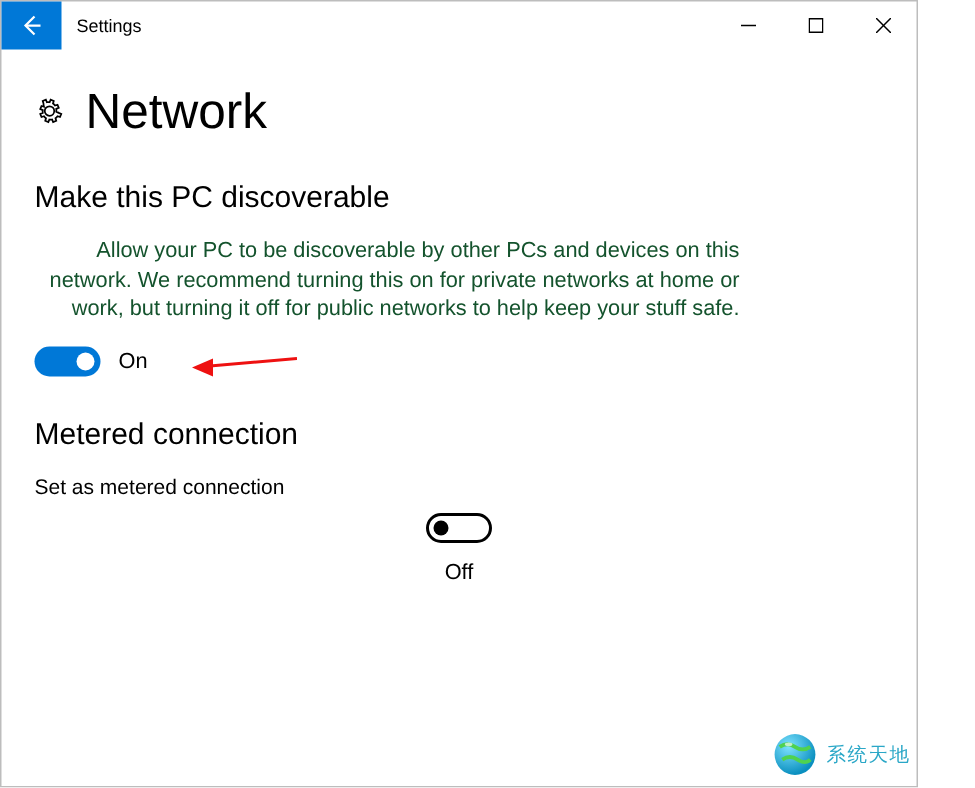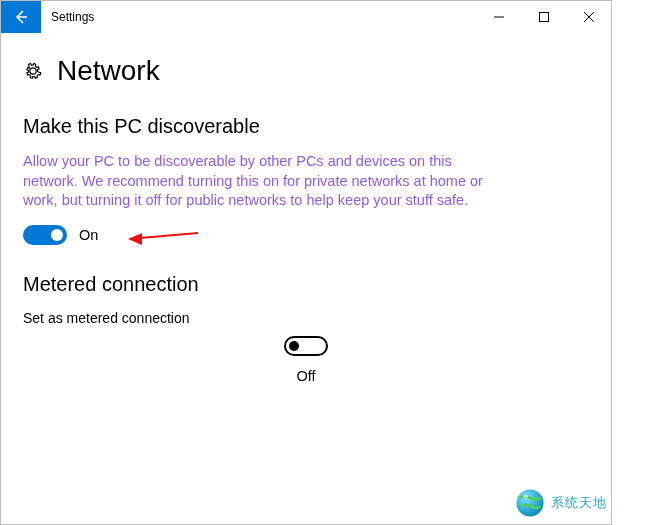--- a/index.html
+++ b/index.html
@@ -9,23 +9,23 @@
   .back-btn { width: 40px; background: #0078d7; display: flex; align-items: center; justify-content: center; color: #fff; }
   .back-btn svg { width: 16px; height: 16px; }
   .title-text { flex: 0 0 auto; padding-left: 10px; font-size: 12px; color: #000; display: flex; align-items: center; }
   .title-spacer { flex: 1; }
   .win-ctrls { display: flex; }
   .win-ctrl { width: 45px; display: flex; align-items: center; justify-content: center; color: #000; }
   .win-ctrl svg { width: 10px; height: 10px; }
   .content { padding: 12px 22px 0 22px; color: #000; }
   .page-head { display: flex; align-items: center; gap: 14px; margin-top: 10px; margin-bottom: 28px; }
   .gear { width: 20px; height: 20px; color: #000; }
-  .page-title { font-size: 28px; font-weight: 400; }
+  .page-title { font-size: 33px; font-weight: 400; }
   .section-title { font-size: 20px; font-weight: 400; margin-bottom: 14px; }
-  .section-desc { font-size: 14.5px; color: #8b5cf6; line-height: 1.35; max-width: 470px; margin-bottom: 14px; }
+  .section-desc { font-size: 14.5px; color: #14532d; line-height: 1.35; max-width: 470px; margin-bottom: 14px; text-align: right; }
   .toggle-row { display: flex; align-items: center; gap: 12px; margin-bottom: 28px; position: relative; }
   .toggle { width: 44px; height: 20px; border-radius: 10px; position: relative; }
   .toggle.on { background: #0078d7; }
   .toggle.off { background: #fff; border: 2px solid #000; }
   .toggle .knob { position: absolute; width: 12px; height: 12px; border-radius: 50%; top: 50%; transform: translateY(-50%); }
   .toggle.on .knob { background: #fff; right: 4px; }
   .toggle.off .knob { background: #000; left: 3px; width: 10px; height: 10px; }
   .toggle-label { font-size: 14.5px; }
   .small-label { font-size: 14px; margin-bottom: 10px; }
   .section-gap { margin-bottom: 26px; }

